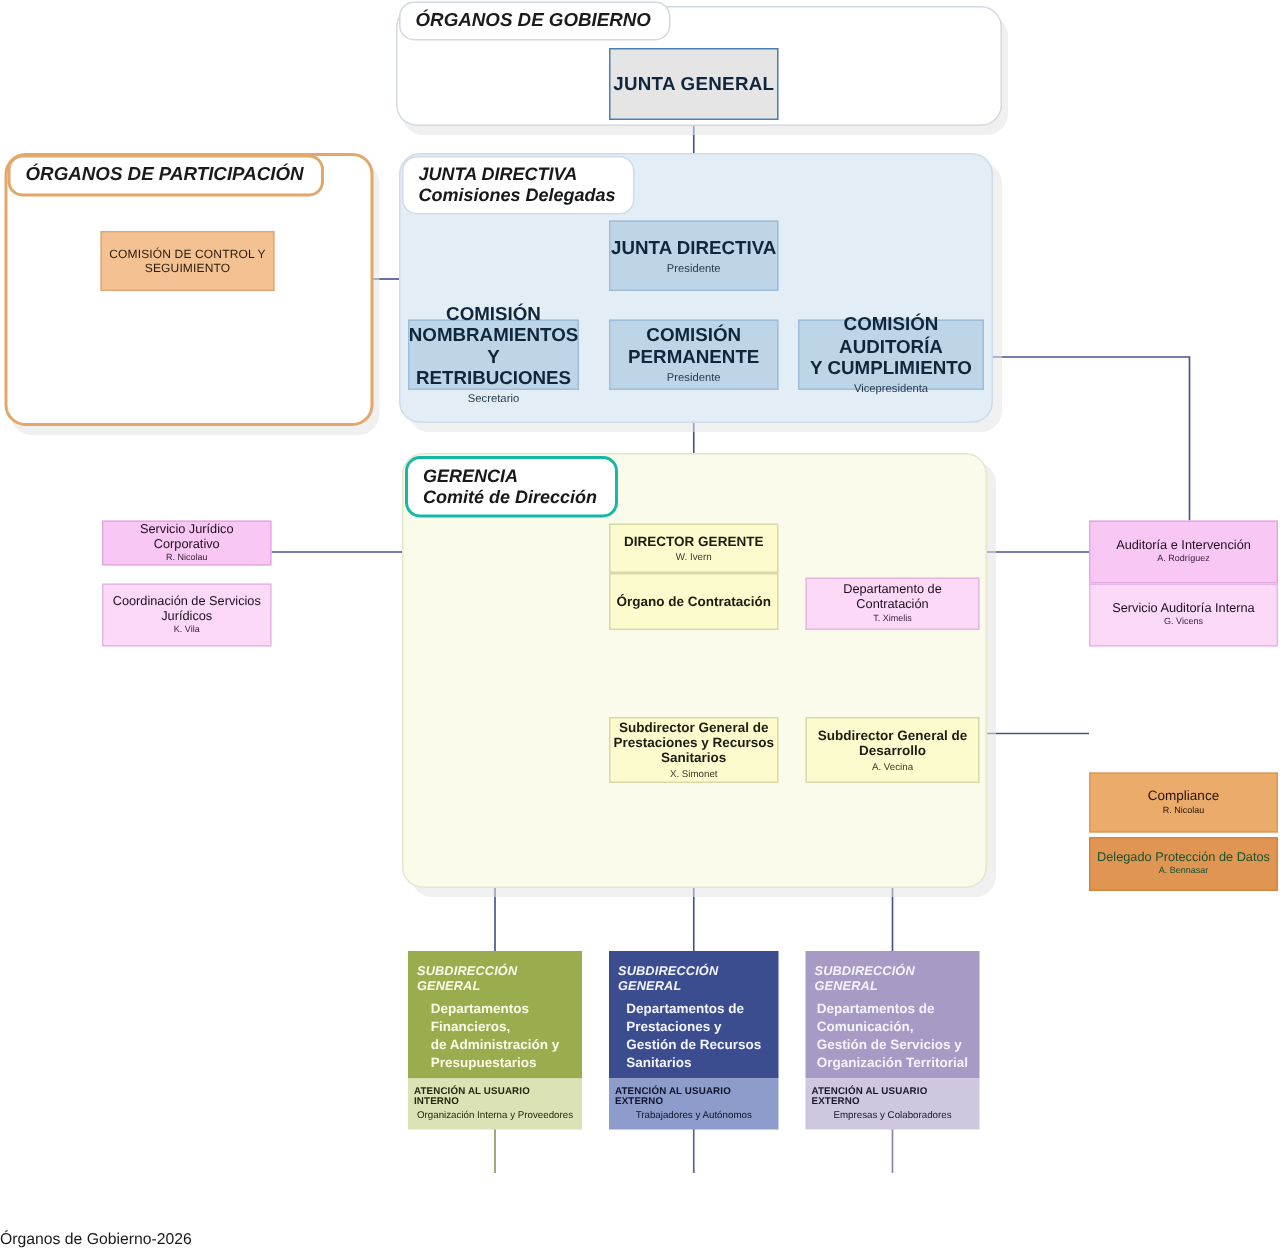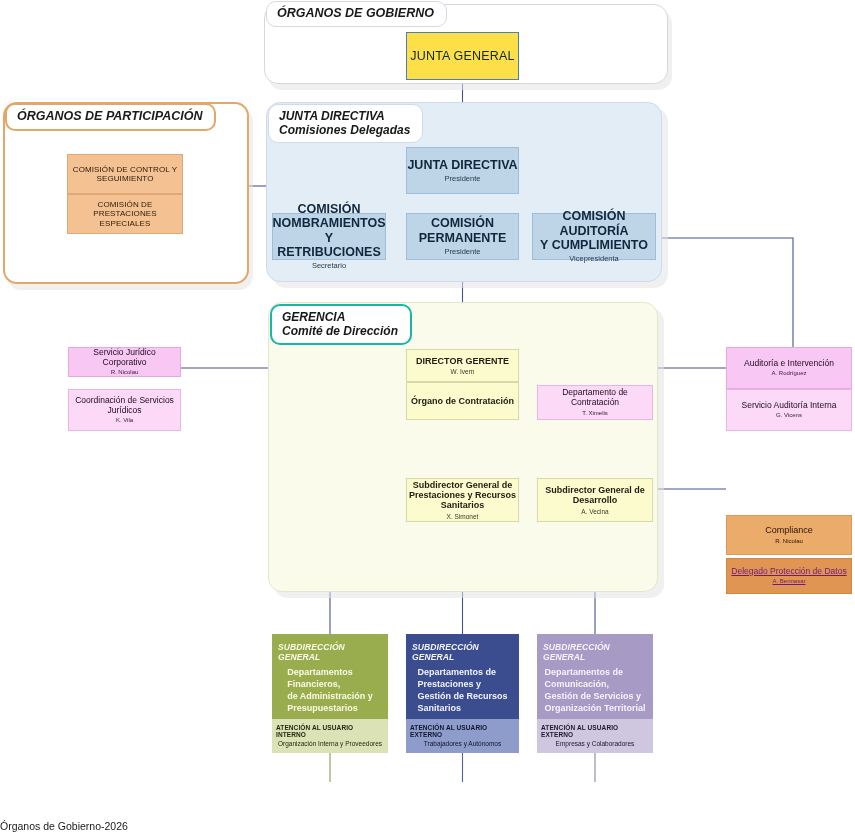--- a/index.html
+++ b/index.html
@@ -57,40 +57,40 @@
     flex-direction: column;
     align-items: center;
     justify-content: center;
     text-align: center;
     z-index: 3;
   }
   .node .t1 { line-height: 1.14; }
   .node .t2 { line-height: 1.15; }
 
   .blue-strong {
-    background: #fde047; border: 1px solid #4b7fb2;
-    color: #10263c; font-weight: normal; font-size: 12.5px;
+    background: #e5e5e5; border: 1px solid #4b7fb2;
+    color: #10263c; font-weight: bold; font-size: 12.5px;
     letter-spacing: .2px;
   }
   .blue-soft {
     background: #bed5e8; border: 1px solid #9ebdd8;
     color: #10263c;
   }
   .blue-soft .t1 { font-weight: bold; font-size: 12.5px; }
   .blue-soft .t2 { font-size: 7.5px; margin-top: 3px; color: #233a50; }
 
   .orange {
     background: #f4c193; border: 1px solid #e0a877; color: #2a1a08;
     font-size: 8px; letter-spacing: .1px;
   }
   .orange-deep {
     background: #e08a43; border: 1px solid #cf7a33; color: #2a1405;
   }
   .orange-mid { background: #ebab6b; border: 1px solid #dc9a57; color: #2a1405; }
-  .orange-low { background: #e09553; border: 1px solid #d0863f; color: #701a75; text-decoration: underline; }
+  .orange-low { background: #e09553; border: 1px solid #d0863f; color: #14532d; }
 
   .yellow {
     background: #fbfbcd; border: 1px solid #d8d8a8; color: #1d1d12;
   }
   .yellow .t1 { font-weight: bold; font-size: 9px; }
   .yellow .t2 { font-size: 6.5px; margin-top: 2px; color: #3a3a28; }
 
   .pink {
     background: #f9c7f4; border: 1px solid #e6a8e0; color: #1d0c1c;
   }
@@ -181,23 +181,20 @@
     <div class="t1">JUNTA GENERAL</div>
   </div>
 
   <div class="panel-shadow" style="left:7px; top:108px; width:246px; height:182px;"></div>
   <div class="panel panel-part" style="left:3px; top:102px; width:246px; height:182px;"></div>
   <div class="tab tab-part" style="left:5px; top:103px;">ÓRGANOS DE PARTICIPACIÓN</div>
 
   <div class="node orange" style="left:67px; top:154px; width:116px; height:40px;">
     <div class="t1">COMISIÓN DE CONTROL Y SEGUIMIENTO</div>
   </div>
-  <div class="node orange" style="left:67px; top:194px; width:116px; height:40px;">
-    <div class="t1">COMISIÓN DE PRESTACIONES ESPECIALES</div>
-  </div>
 
   <div class="panel-shadow" style="left:272px; top:108px; width:396px; height:180px;"></div>
   <div class="panel panel-dir" style="left:266px; top:102px; width:396px; height:180px;"></div>
   <div class="tab tab-dir" style="left:268px; top:104px;"><span>JUNTA DIRECTIVA</span><br><span class="sub">Comisiones Delegadas</span></div>
 
   <div class="node blue-soft" style="left:406px; top:147px; width:113px; height:47px;">
     <div class="t1">JUNTA DIRECTIVA</div>
     <div class="t2">Presidente</div>
   </div>
 

